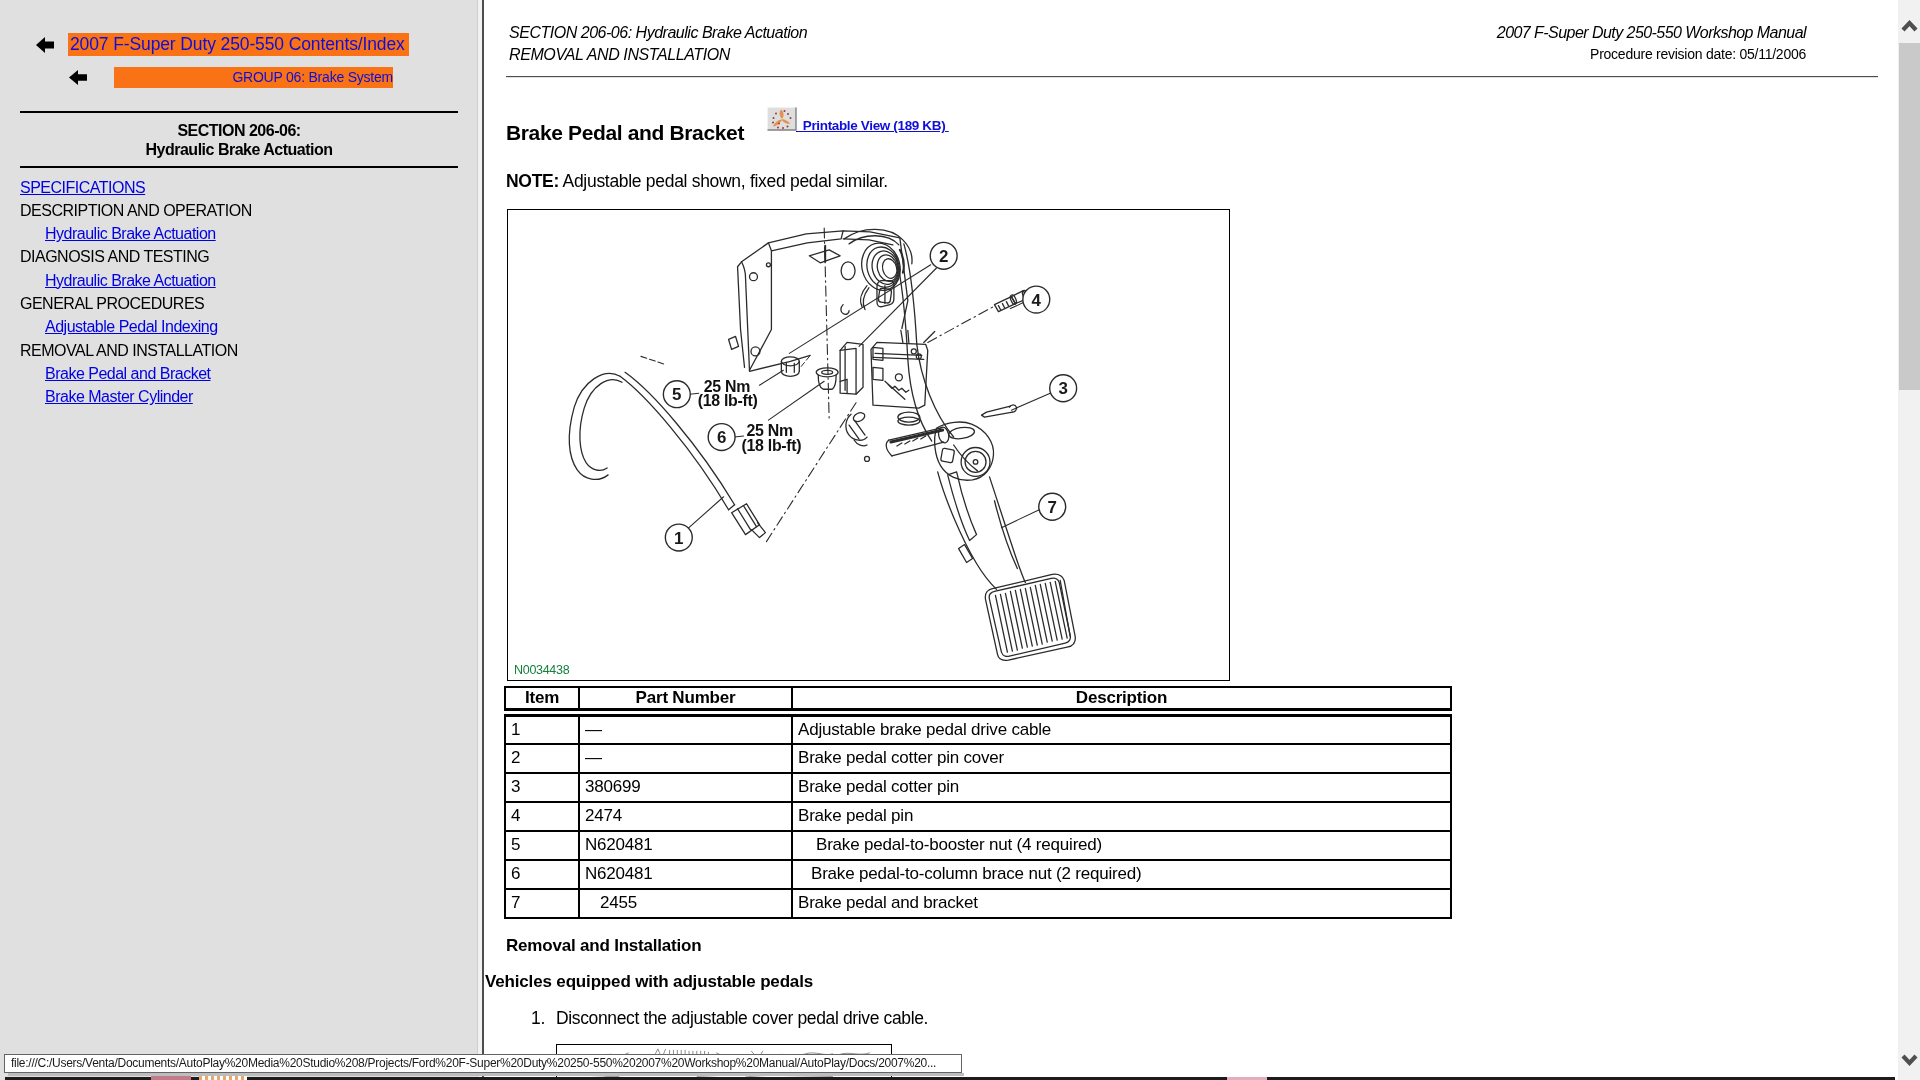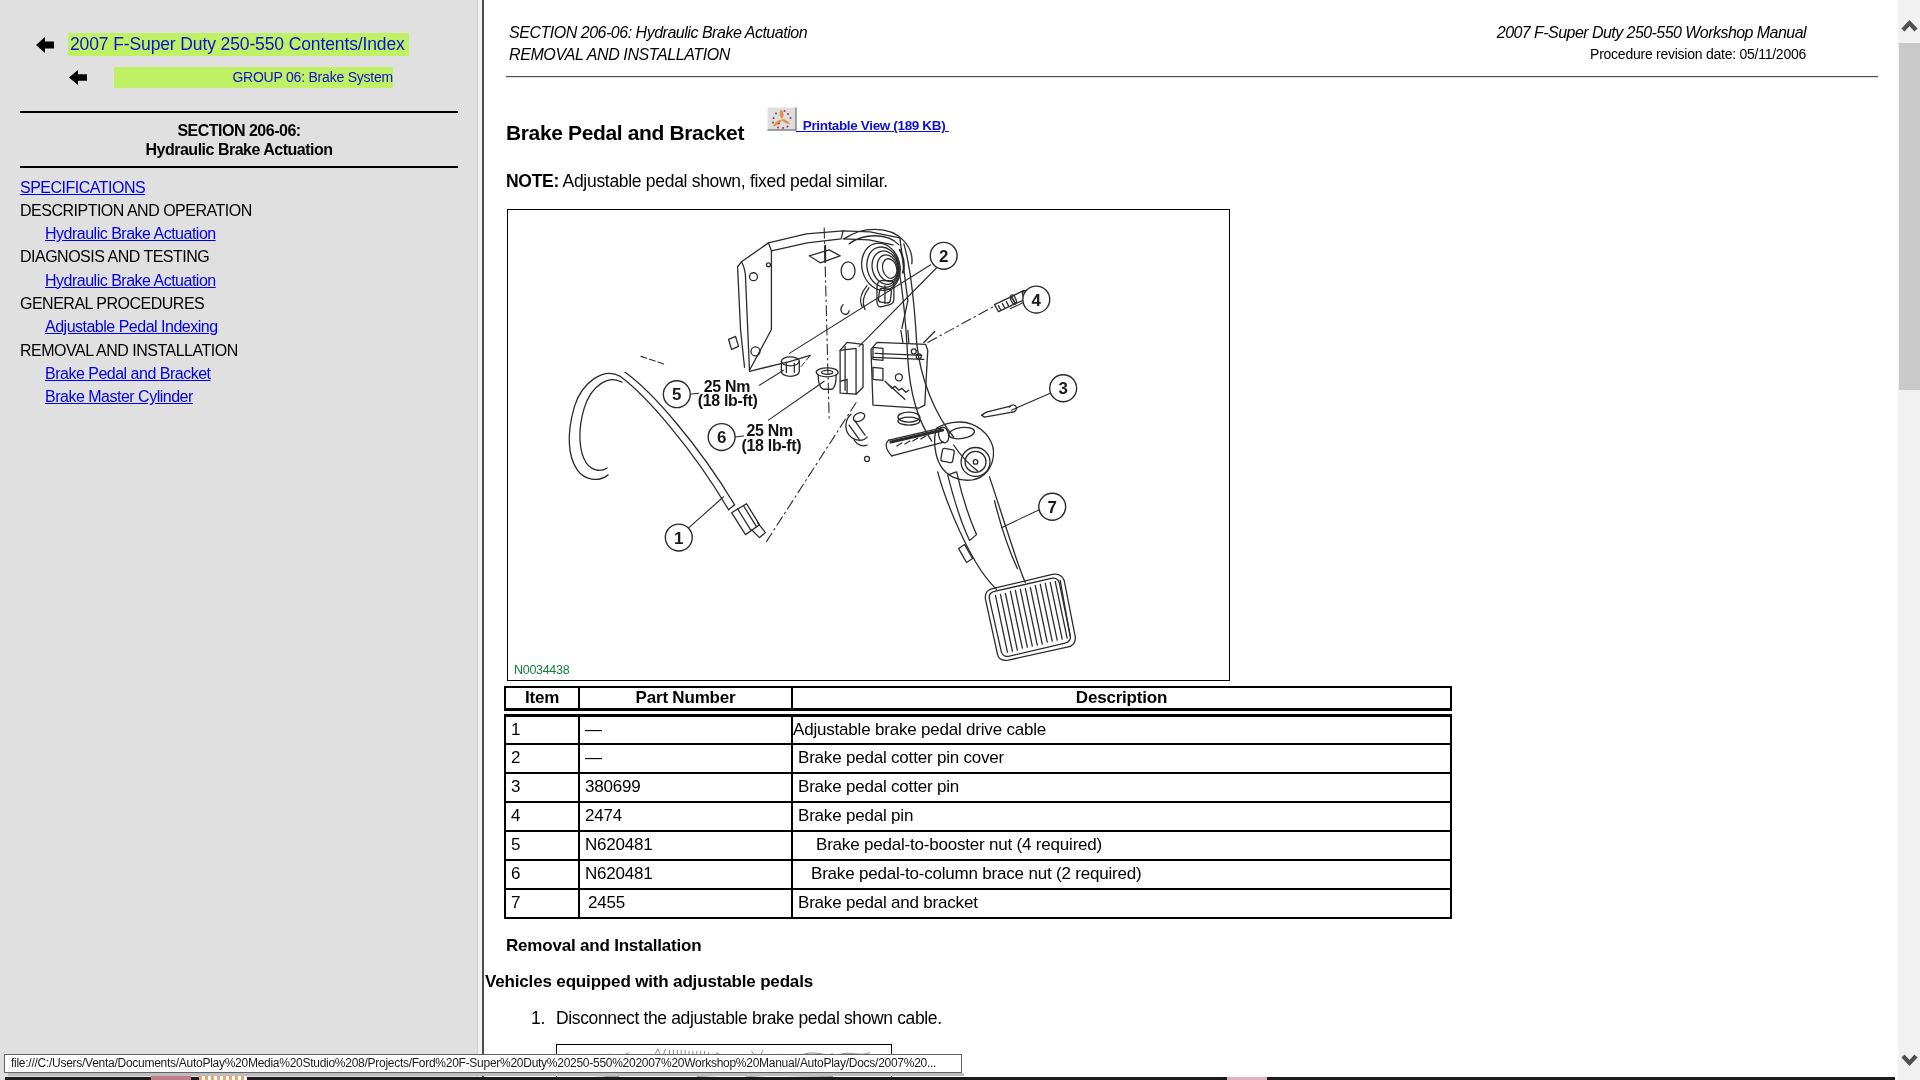--- a/index.html
+++ b/index.html
@@ -6,21 +6,21 @@
   html,body { width:1920px; height:1080px; overflow:hidden; background:#fff;
     font-family:"Liberation Sans", sans-serif; }
   .abs { position:absolute; }
   a { color:#0000e4; text-decoration:underline; }
   #sidebar { left:0; top:0; width:477px; height:1080px; background:#e0e0e0; }
   #fborder1 { left:477px; top:0; width:5px; height:1080px; background:#f2f2f2; border-left:1px solid #cfcfcf;}
   #fborder2 { left:482px; top:0; width:2px; height:1080px; background:#4d4d4d; }
   #track { left:1898px; top:0; width:22px; height:1080px; background:#f1f1f1; }
   #thumb { left:1899px; top:43px; width:21px; height:347px; background:#c9c9c9; }
   .sbtxt { font-size:17.5px; color:#000; white-space:nowrap; }
-  .hl { background:#bef264; }
+  .hl { background:#f97316; }
   .blue { color:#0f0fd8 !important; }
   .ctxt { font-size:17.5px; color:#000; white-space:nowrap; }
   .it { font-style:italic; }
   .b { font-weight:bold; }
 </style>
 </head>
 <body>
 <div class="abs" id="sidebar"></div>
 <div class="abs" id="fborder1"></div>
 <div class="abs" id="fborder2"></div>
@@ -249,21 +249,21 @@
 <table class="abs" style="left:504px;top:686px;border-collapse:collapse;border:2px solid #000;font-size:17px;letter-spacing:-0.2px;" cellspacing="0">
   <tbody>
       <tr style="height:19px;">
     <th style="border:2px solid #000;border-bottom:9px double #000;width:74px;">Item</th>
     <th style="border:2px solid #000;border-bottom:9px double #000;width:213px;">Part Number</th>
     <th style="border:2px solid #000;border-bottom:9px double #000;width:659px;">Description</th>
   </tr>
   <tr style="height:31px;">
         <td style="border:2px solid #000;padding-left:5px;">1</td>
         <td style="border:2px solid #000;padding-left:5px;">—</td>
-        <td style="border:2px solid #000;">Adjustable brake pedal drive cable</td>
+        <td style="border:2px solid #000;padding-left:5px;">Adjustable brake pedal drive cable</td>
       </tr>
   <tr style="height:29px;">
         <td style="border:2px solid #000;padding-left:5px;">2</td>
         <td style="border:2px solid #000;padding-left:5px;">—</td>
         <td style="border:2px solid #000;padding-left:5px;">Brake pedal cotter pin cover</td>
       </tr>
   <tr style="height:29px;">
         <td style="border:2px solid #000;padding-left:5px;">3</td>
         <td style="border:2px solid #000;padding-left:5px;">380699</td>
         <td style="border:2px solid #000;padding-left:5px;">Brake pedal cotter pin</td>
@@ -278,30 +278,30 @@
         <td style="border:2px solid #000;padding-left:5px;">N620481</td>
         <td style="border:2px solid #000;padding-left:23px;">Brake pedal-to-booster nut (4 required)</td>
       </tr>
   <tr style="height:29px;">
         <td style="border:2px solid #000;padding-left:5px;">6</td>
         <td style="border:2px solid #000;padding-left:5px;">N620481</td>
         <td style="border:2px solid #000;padding-left:18px;">Brake pedal-to-column brace nut (2 required)</td>
       </tr>
   <tr style="height:29px;">
         <td style="border:2px solid #000;padding-left:5px;">7</td>
-        <td style="border:2px solid #000;padding-left:8px;">2455</td>
+        <td style="border:2px solid #000;padding-left:20px;">2455</td>
         <td style="border:2px solid #000;padding-left:5px;">Brake pedal and bracket</td>
       </tr>
 </tbody>
   </table>
 
 <div class="abs ctxt b" style="left:506px;top:936px;font-size:17px;letter-spacing:-0.2px;">Removal and Installation</div>
 <div class="abs ctxt b" style="left:485px;top:972px;font-size:17px;letter-spacing:-0.16px;">Vehicles equipped with adjustable pedals</div>
 <div class="abs ctxt" style="left:531px;top:1008px;letter-spacing:-0.18px;">1.</div>
-<div class="abs ctxt" style="left:556px;top:1008px;letter-spacing:-0.36px;">Disconnect the adjustable brake pedal shown cable.</div>
+<div class="abs ctxt" style="left:556px;top:1008px;letter-spacing:-0.36px;">Disconnect the adjustable cover pedal drive cable.</div>
 
 <svg class="abs" id="fig2" style="left:556px;top:1044px;border:1px solid #000;border-bottom:none;background:#fff" width="336" height="36" viewBox="0 0 336 36">
 <g fill="none" stroke="#8a8a8a" stroke-width="1">
 <path d="M40,12 C50,6 60,14 70,8 M45,16 L88,13 M52,9 L58,20"></path>
 <path d="M95,14 L100,4 L104,14 L108,4 M112,5 L112,16 M116,5 L116,16 M120,5 L120,16 M124,5 L124,16 M128,5 L128,16 M132,6 L132,17 M136,6 L136,17 M140,6 L140,17 M144,6 L144,17 M148,6 L148,17 M152,7 L152,18"></path>
 <path d="M160,8 C170,14 180,8 190,14 M196,6 L204,16 M208,6 L202,16"></path>
 <path d="M215,12 C228,6 240,14 252,9 C262,6 272,12 280,9 M230,14 C240,18 252,14 262,17"></path>
 <path d="M286,10 C296,6 308,12 318,8 M290,14 L312,12"></path>
 <path d="M10,20 C30,26 60,22 80,28 M120,24 C150,30 190,24 220,30 M240,26 C270,30 300,24 326,28" stroke="#a8a8a8"></path>
 <path d="M20,34 L60,33 M70,35 L130,34 M140,33 L200,35 M210,34 L280,33 M290,35 L330,34" stroke="#777" stroke-width="1.6"></path>

